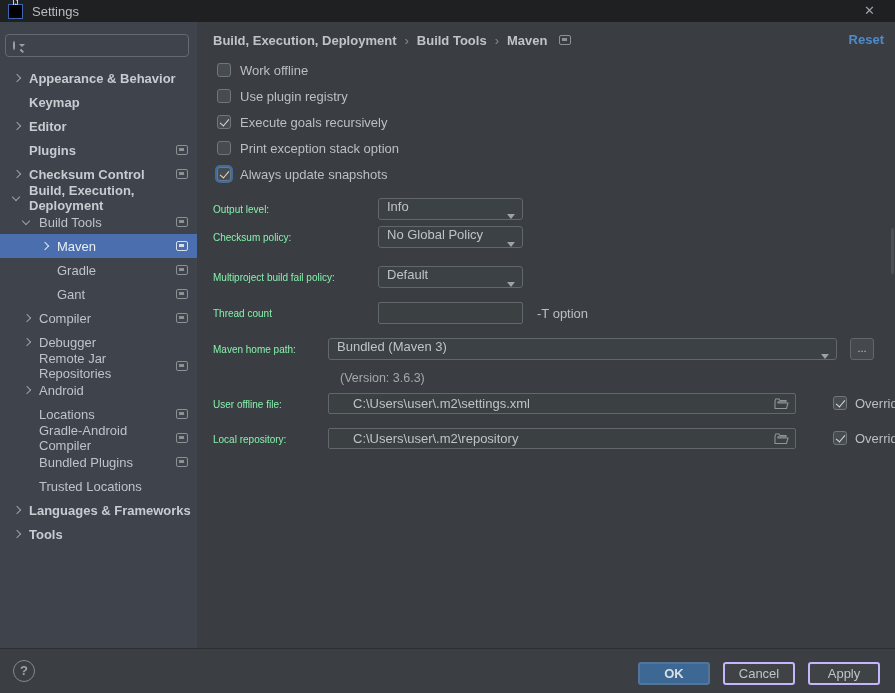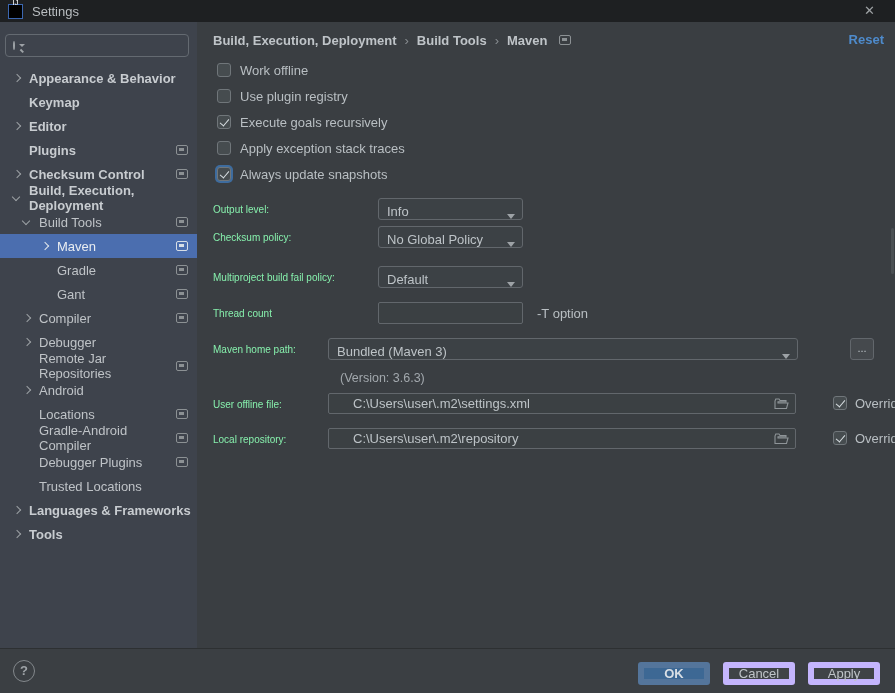--- a/index.html
+++ b/index.html
@@ -47,36 +47,36 @@
   .reset { position:absolute; top:8px; right:11px; height:20px; line-height:20px; color:#4E8BCC; font-size:13px; font-weight:bold; cursor:default; }
 
   .cbrow { position:absolute; left:20px; height:20px; display:flex; align-items:center; gap:9px; }
   .cb { position:relative; width:14px; height:14px; background:#464C4F; border:1px solid #70767A; border-radius:3px; flex:0 0 14px; }
   .cb.checked::after { content:""; position:absolute; left:3.5px; top:0.5px; width:4px; height:8px; border-right:1.6px solid #D8DEE2; border-bottom:1.6px solid #D8DEE2; transform:rotate(40deg); }
   .cb.focused { box-shadow:0 0 0 2px #3E6C9E; }
   .cblabel { color:#B9BFC3; font-size:13px; }
 
   .frow { position:absolute; left:16px; right:16px; height:22px; }
   .flabel { position:absolute; left:0; top:50%; transform:translateY(-50%); color:#86efac; font-size:10px; white-space:nowrap; }
-  .combo { position:absolute; top:0; height:22px; border:1px solid #62676C; border-radius:3px; background:#3C4145; display:flex; align-items:flex-end; }
+  .combo { position:absolute; top:0; height:22px; border:1px solid #62676C; border-radius:3px; background:#3C4145; display:flex; align-items:flex-start;flex-direction:column; }
   .cval { margin-left:8px; font-size:13px; color:#BDC3C7; white-space:nowrap; }
   .arr { margin-left:auto; margin-right:7px; width:0; height:0; border-left:4px solid transparent; border-right:4px solid transparent; border-top:5px solid #9DA2A6; flex:0 0 auto; }
   .tfield { position:absolute; top:0; height:22px; border:1px solid #62676C; border-radius:2px; background:#3B4043; display:flex; align-items:center; }
   .tfield .fval { margin-left:24px; font-size:13px; color:#BDC3C7; white-space:nowrap; }
   .folder-ico { margin-left:auto; margin-right:6px; flex:0 0 auto; display:flex; }
   .hint { position:absolute; top:50%; transform:translateY(-50%); color:#B9BFC3; font-size:13px; }
   .browse { position:absolute; top:0; width:24px; height:22px; border:1px solid #62676C; border-radius:3px; background:#45494D; color:#BDC3C7; font-size:11px; text-align:center; line-height:19px; }
   .vnote { position:absolute; color:#A2A8AD; font-size:12.5px; }
   .ovr { position:absolute; display:flex; align-items:center; gap:8px; height:20px; }
 
   
   .footer { position:absolute; bottom:0; left:0; right:0; height:45px; background:#3B3F43; border-top:1px solid #2D3032; }
   .help { position:absolute; left:13px; top:11px; width:22px; height:22px; border:1px solid #83888C; border-radius:50%; color:#9FA4A8; font-size:13px; font-weight:bold; text-align:center; line-height:20px; }
   .btns { position:absolute; right:15px; top:13px; display:flex; gap:13px; }
-  .btn { width:72px; height:23px; border:6px solid #c4b5fd; border-radius:3px; background:#3F4346; color:#BFC4C8; font-size:13px; display:flex; align-items:center; justify-content:center; }
+  .btn { width:72px; height:23px; border:2px solid #c4b5fd; border-radius:3px; background:#3F4346; color:#BFC4C8; font-size:13px; display:flex; align-items:center; justify-content:center; }
   .btn.primary { background:#3D6894; border-color:#54759B; color:#D9DFE5; font-weight:bold; }
 
   .scroll-thumb { position:absolute; right:1px; top:228px; width:3px; height:46px; background:#5A5F63; border-radius:2px; opacity:.55; }
 </style>
 </head>
 <body>
 
 <div class="win">
 
   <div class="titlebar">
@@ -181,21 +181,21 @@
           <span class="tlabel">Locations</span>
           <span class="page-ico"></span>
         </div>
       <div class="trow lv1">
           <span class="chevbox"></span>
           <span class="tlabel">Gradle-Android Compiler</span>
           <span class="page-ico"></span>
         </div>
       <div class="trow lv1">
           <span class="chevbox"></span>
-          <span class="tlabel">Debugger Plugins</span>
+          <span class="tlabel">Bundled Plugins</span>
           <span class="page-ico"></span>
         </div>
       <div class="trow lv1">
           <span class="chevbox"></span>
           <span class="tlabel">Trusted Locations</span>
         </div>
       <div class="trow lv0 bold">
           <span class="chevbox">
             <span class="chev r"></span>
           </span>
@@ -228,21 +228,21 @@
     <div class="cbrow" style="top:64px">
       <span class="cb"></span>
       <span class="cblabel">Use plugin registry</span>
     </div>
     <div class="cbrow" style="top:90px">
       <span class="cb checked"></span>
       <span class="cblabel">Execute goals recursively</span>
     </div>
     <div class="cbrow" style="top:116px">
       <span class="cb"></span>
-      <span class="cblabel">Apply exception stack traces</span>
+      <span class="cblabel">Print exception stack option</span>
     </div>
     <div class="cbrow" style="top:142px">
       <span class="cb checked focused"></span>
       <span class="cblabel">Always update snapshots</span>
     </div>
 
     <div class="frow" style="top:176px">
       <span class="flabel">Output level:</span>
       <div class="combo" style="left:165px; width:145px">
         <span class="cval">Info</span>
@@ -269,21 +269,21 @@
     <div class="frow" style="top:280px">
       <span class="flabel">Thread count</span>
       <div class="tfield" style="left:165px; width:145px">
         <span class="fval"></span>
       </div>
       <span class="hint" style="left:324px">-T option</span>
     </div>
 
     <div class="frow" style="top:316px">
       <span class="flabel">Maven home path:</span>
-      <div class="combo" style="left:115px; width:470px">
+      <div class="combo" style="left:115px; width:509px">
         <span class="cval">Bundled (Maven 3)</span>
         <span class="arr"></span>
       </div>
       <span class="browse" style="left:637px">...</span>
     </div>
     <span class="vnote" style="top:349px; left:143px">(Version: 3.6.3)</span>
 
     <div class="frow" style="top:371px; height:21px">
       <span class="flabel">User offline file:</span>
       <div class="tfield" style="left:115px; width:468px; height:21px">

